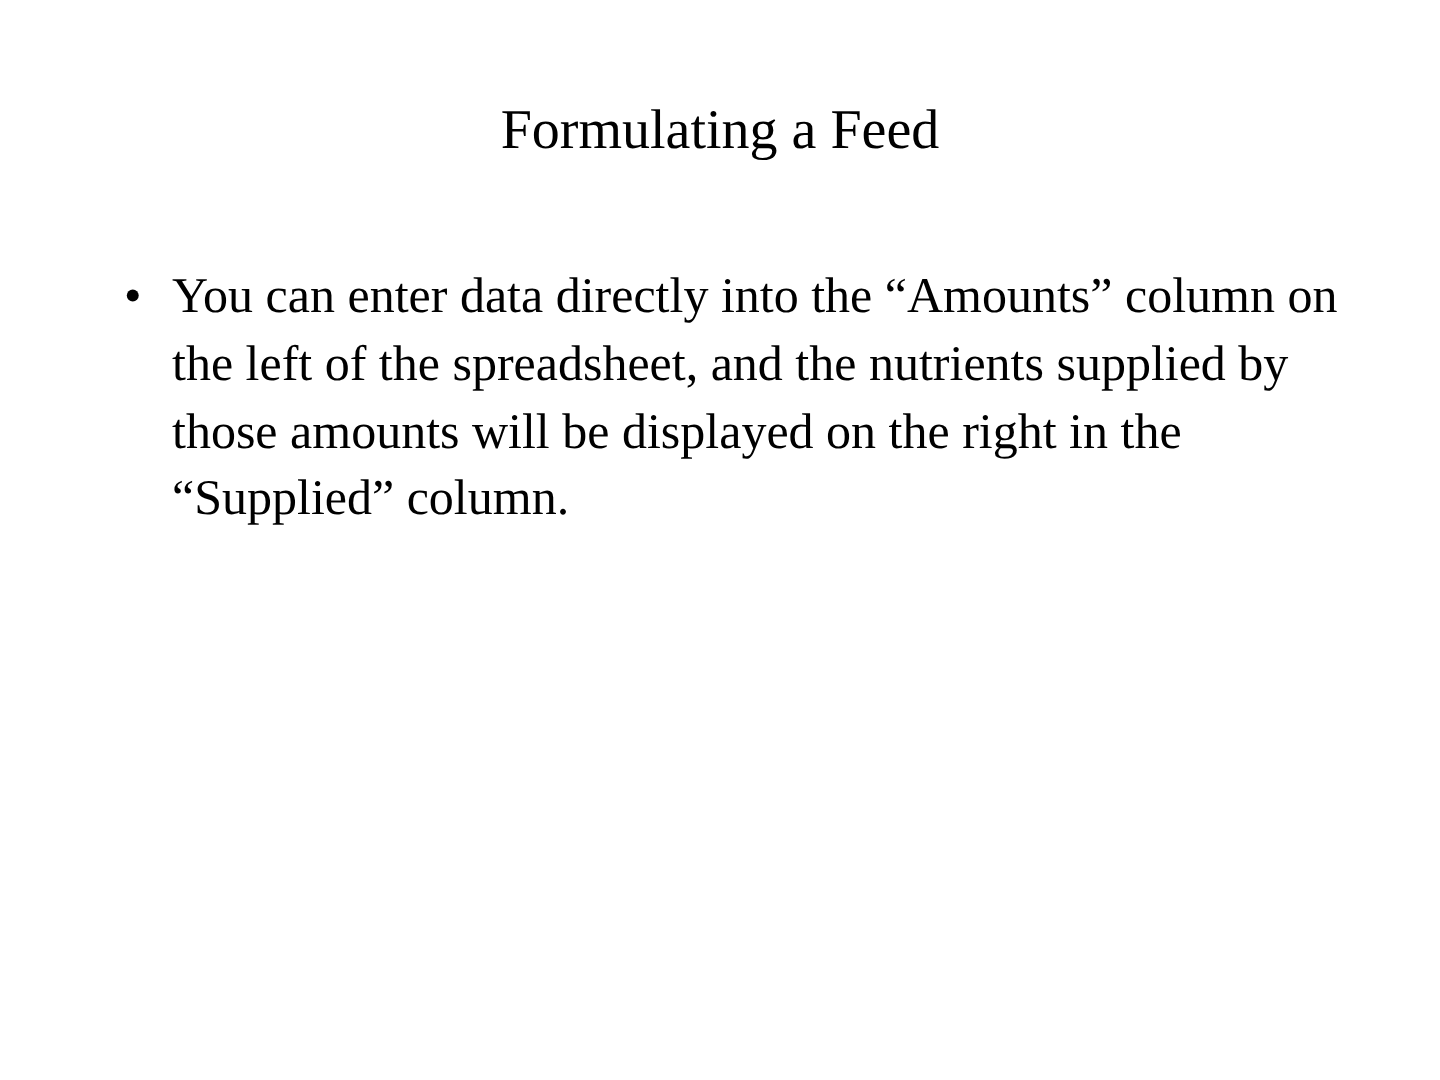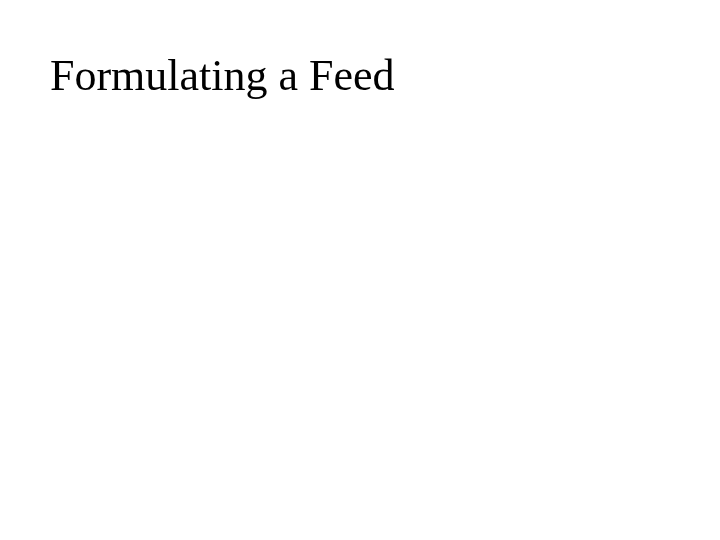--- a/index.html
+++ b/index.html
@@ -9,22 +9,22 @@
     }
     body {
       width: 720px;
       height: 540px;
       background: #ffffff;
       font-family: "Times New Roman", Times, serif;
       color: #000000;
       padding: 50px 50px 50px 50px;
     }
     .title {
-      text-align: left;
-      font-size: 44px;
+      text-align: center;
+      font-size: 28px;
       font-weight: normal;
       margin-bottom: 50px;
     }
     .bullet-list {
       list-style: none;
       padding-left: 36px;
     }
     .bullet-item {
       position: relative;
       font-size: 25px;
@@ -37,13 +37,14 @@
       left: -24px;
       font-size: 25px;
     }
   </style>
 </head>
 <body>
 
 <h1 class="title">Formulating a Feed</h1>
 
 <ul class="bullet-list">
+  <li class="bullet-item">You can enter data directly into the “Amounts” column on the left of the spreadsheet, and the nutrients supplied by those amounts will be displayed on the right in the “Supplied” column.</li>
 </ul>
 
 </body></html>

